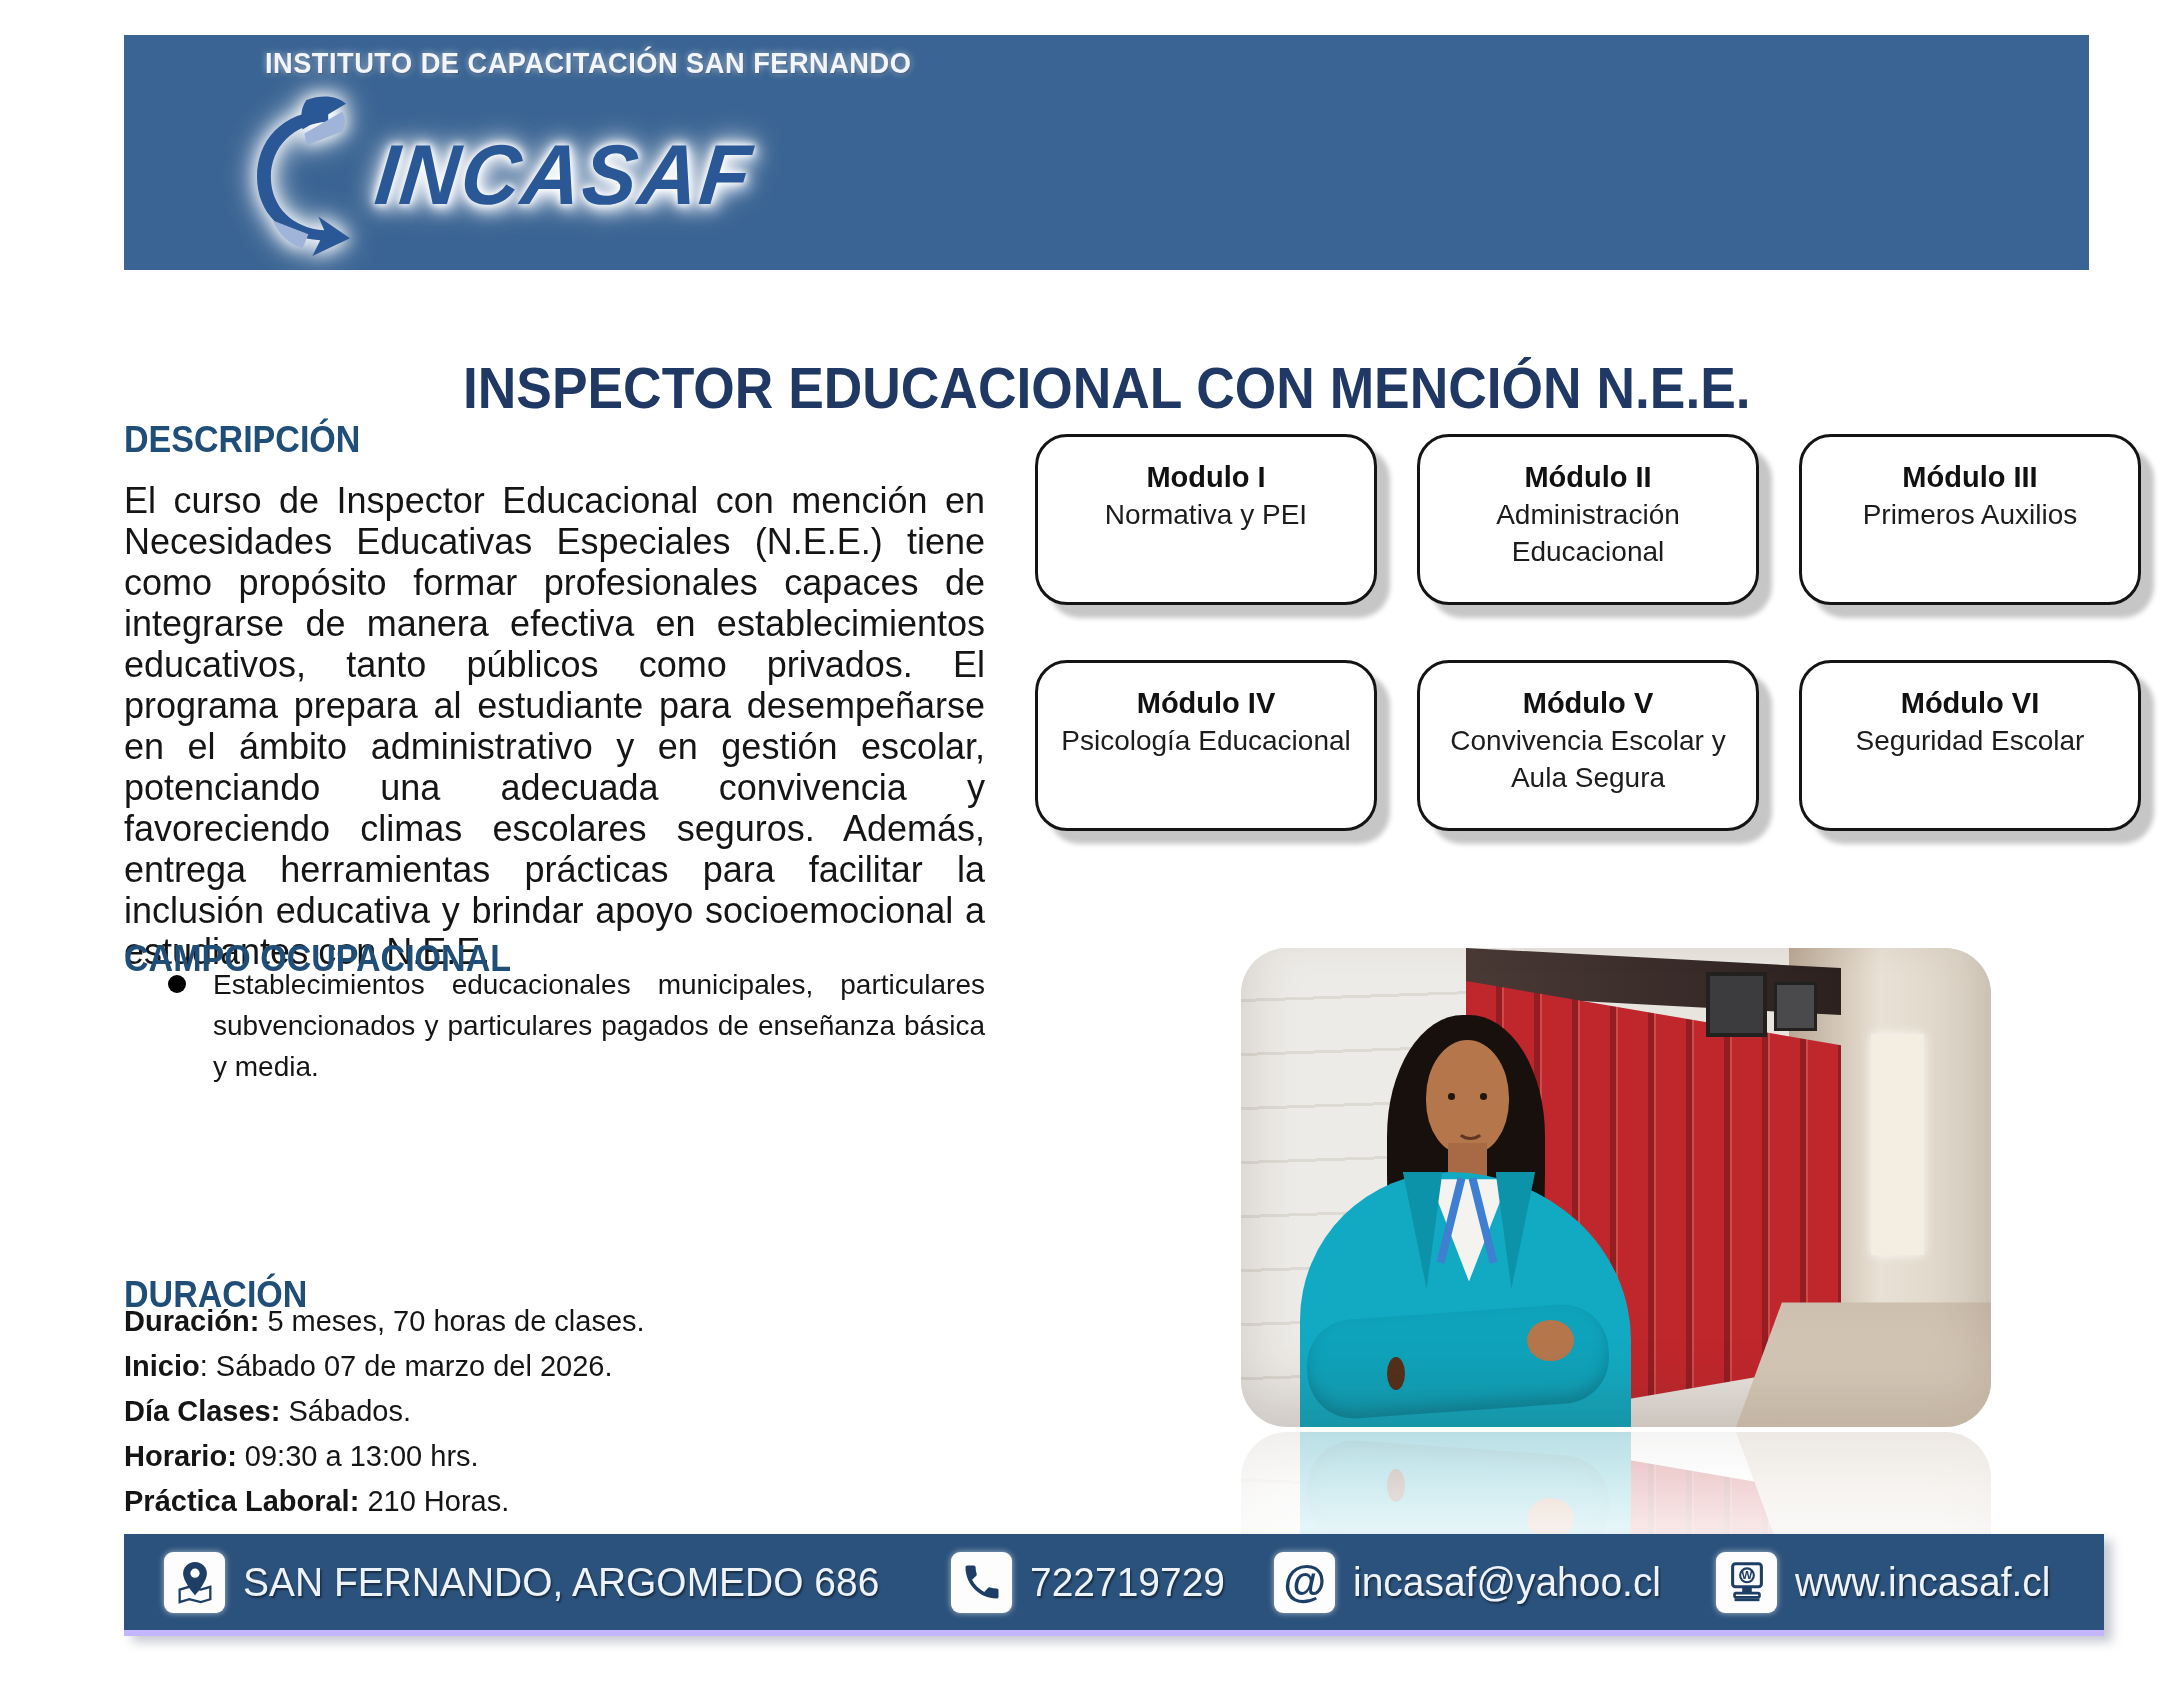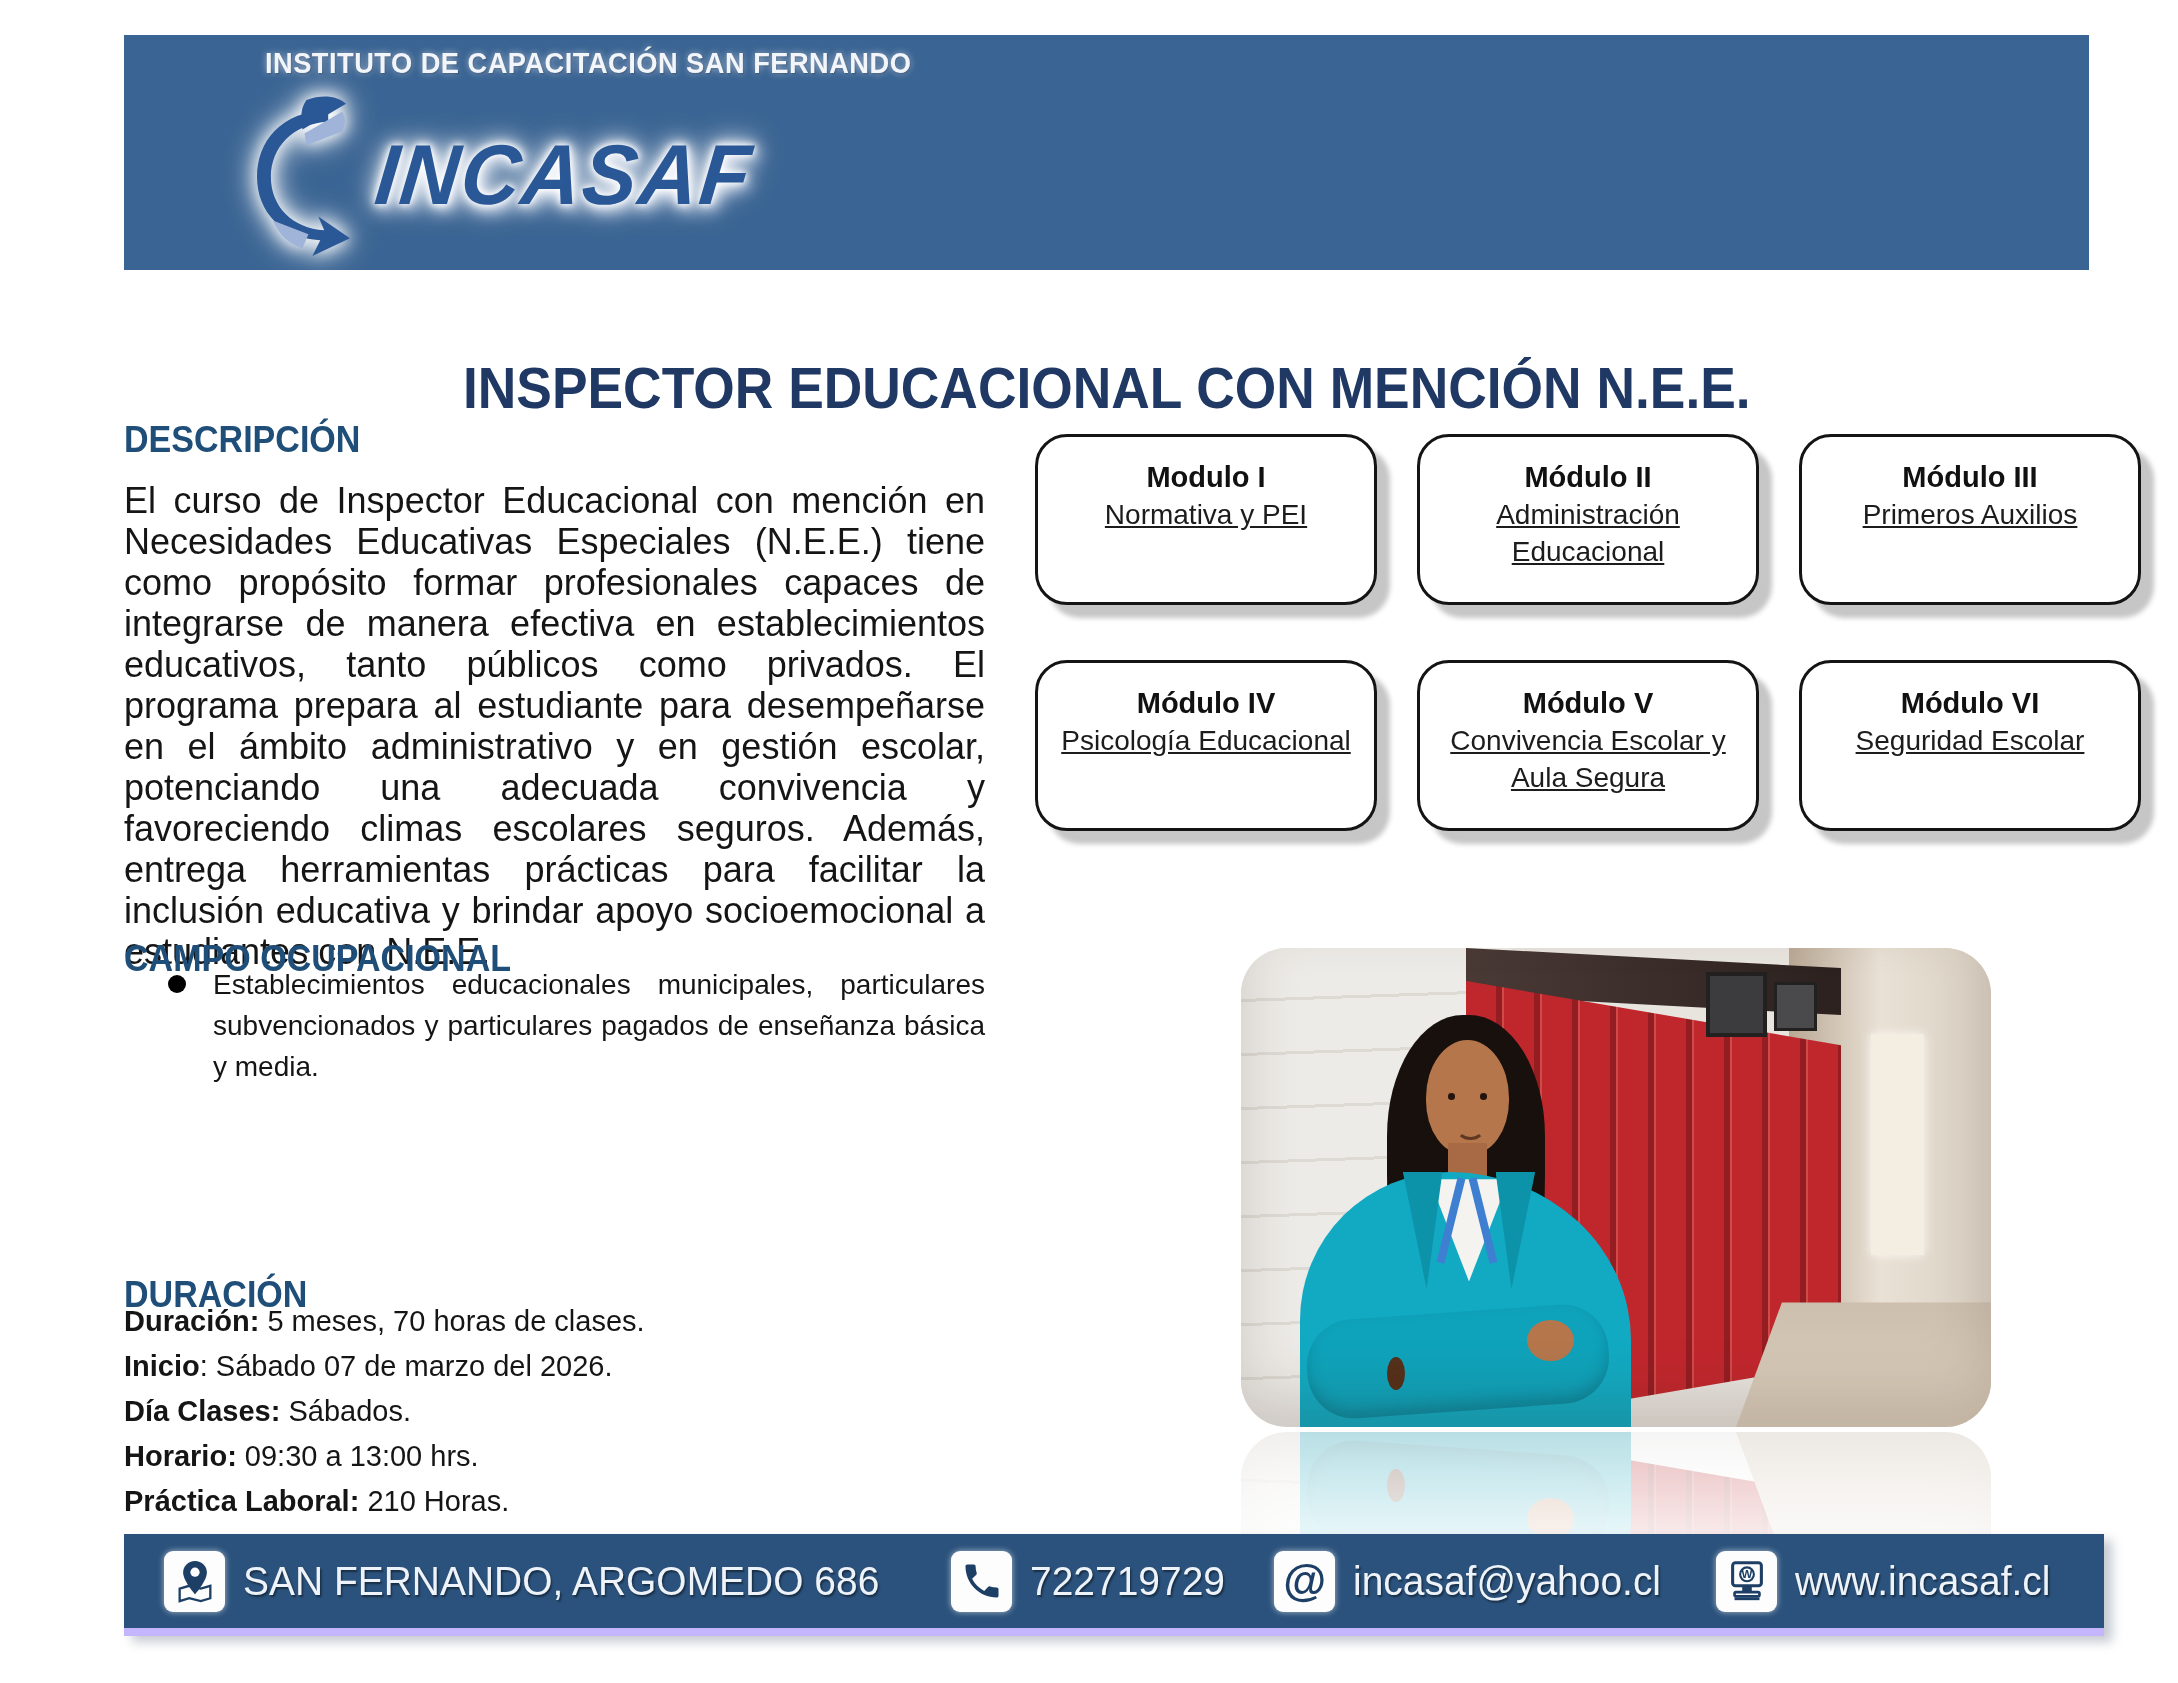--- a/index.html
+++ b/index.html
@@ -31,21 +31,21 @@
   .desc-body{position:absolute;left:84px;top:444px;width:861px;font-size:36px;line-height:41px;
         text-align:justify;color:#151515;}
 
   
   .modules{position:absolute;left:995px;top:434px;display:grid;
         grid-template-columns:repeat(3,342px);column-gap:40px;row-gap:55px;}
   .module-card{box-sizing:border-box;width:342px;height:171px;background:#fff;
         border:3px solid #141414;border-radius:32px;box-shadow:13px 13px 5px #c6c6c6;
         padding:22px 22px 0 22px;text-align:center;}
   .module-title{font-size:29px;font-weight:bold;color:#111;line-height:37px;}
-  .module-sub{font-size:28px;color:#1c1c1c;line-height:37px;text-decoration:underline;}
+  .module-sub{font-size:28px;color:#1c1c1c;line-height:37px;}
 
   
   .campo-list{position:absolute;left:84px;top:964px;width:861px;list-style:none;margin:0;padding:0;}
   .campo-list li{position:relative;padding-left:89px;font-size:28px;line-height:41px;
         text-align:justify;color:#151515;}
   .campo-list li + li{margin-top:16px;}
   .bullet-dot{position:absolute;left:44px;top:11px;width:18px;height:18px;border-radius:50%;background:#000;}
 
   
   .dur-list{position:absolute;left:84px;top:1299px;font-size:29px;line-height:45px;color:#151515;}
@@ -101,21 +101,21 @@
   
   .reflection{position:absolute;left:1201px;top:1432px;width:750px;height:198px;overflow:hidden;}
   .reflection-inner{position:absolute;left:0;top:0;width:750px;height:479px;transform:scaleY(-1);
         transform-origin:center;opacity:.55;}
   .reflection-inner .photo-art{border-radius:46px;overflow:hidden;}
   .reflection-fade{position:absolute;inset:0;
         background:linear-gradient(180deg,rgba(255,255,255,.45) 0%,rgba(255,255,255,.85) 55%,#fff 100%);}
 
   
   .footer{position:absolute;left:84px;top:1534px;width:1980px;height:102px;box-sizing:border-box;
-        background:#2b527c;border-bottom:8px solid #c4b5fd;display:flex;align-items:center;
+        background:#2b527c;border-bottom:6px solid #c4b5fd;display:flex;align-items:center;
         justify-content:space-between;padding:0 40px;box-shadow:8px 6px 10px rgba(110,120,140,.4);}
   .f-item{display:flex;align-items:center;gap:18px;}
   .f-icon{width:61px;height:61px;background:#fdfdfd;border-radius:9px;display:flex;
         align-items:center;justify-content:center;box-shadow:0 0 6px rgba(255,255,255,.6);}
   .f-label{font-size:41px;color:#eef3f9;white-space:nowrap;transform:scaleX(.95);transform-origin:left;
         text-shadow:1.5px 1.5px 2px rgba(0,0,0,.45);}
   .at-glyph{font-size:44px;font-weight:bold;color:#1d3f66;line-height:1;}
 </style>
 </head>
 <body>

